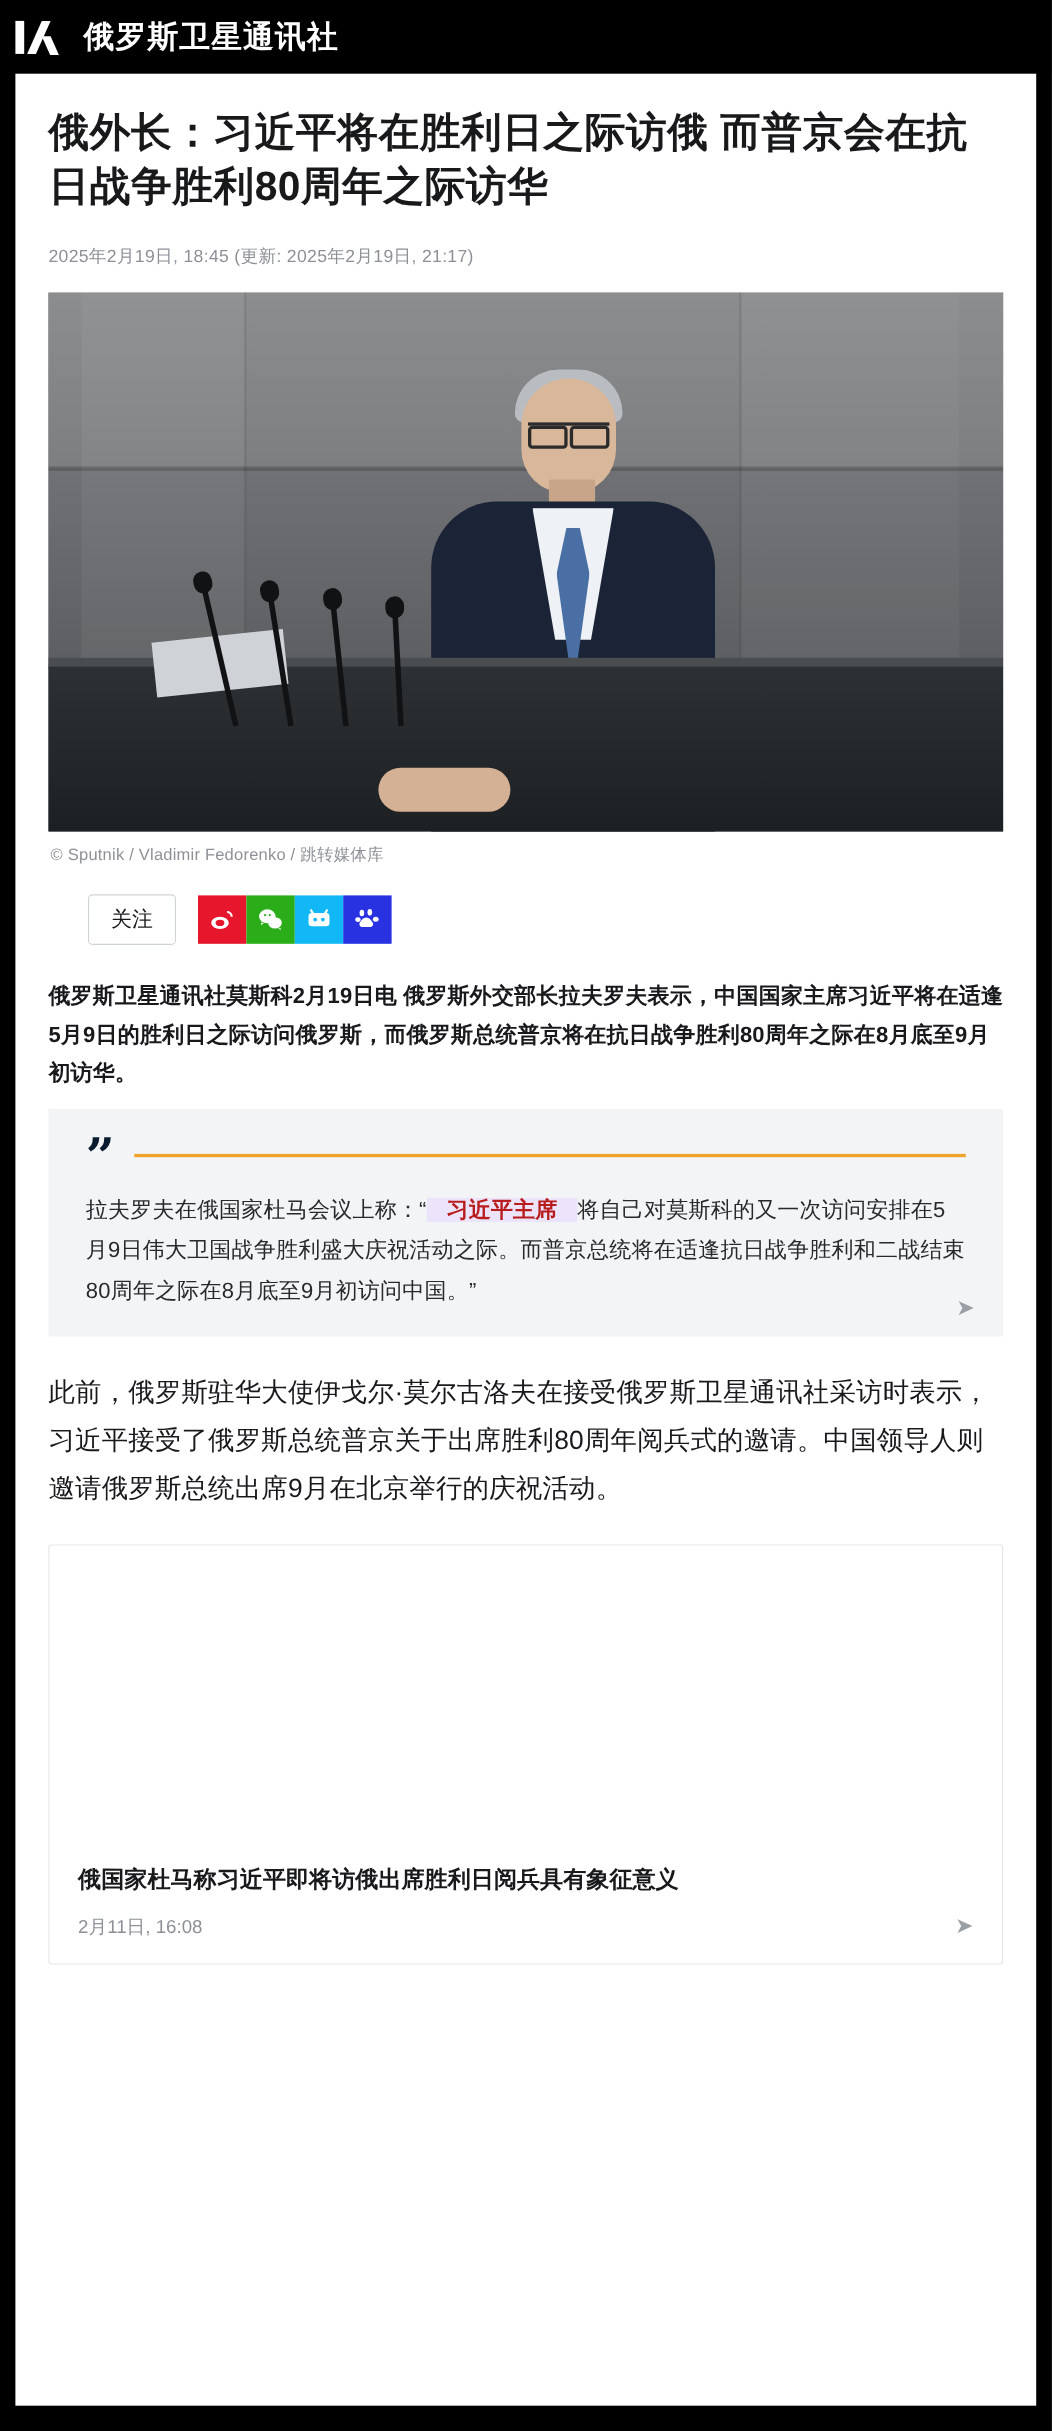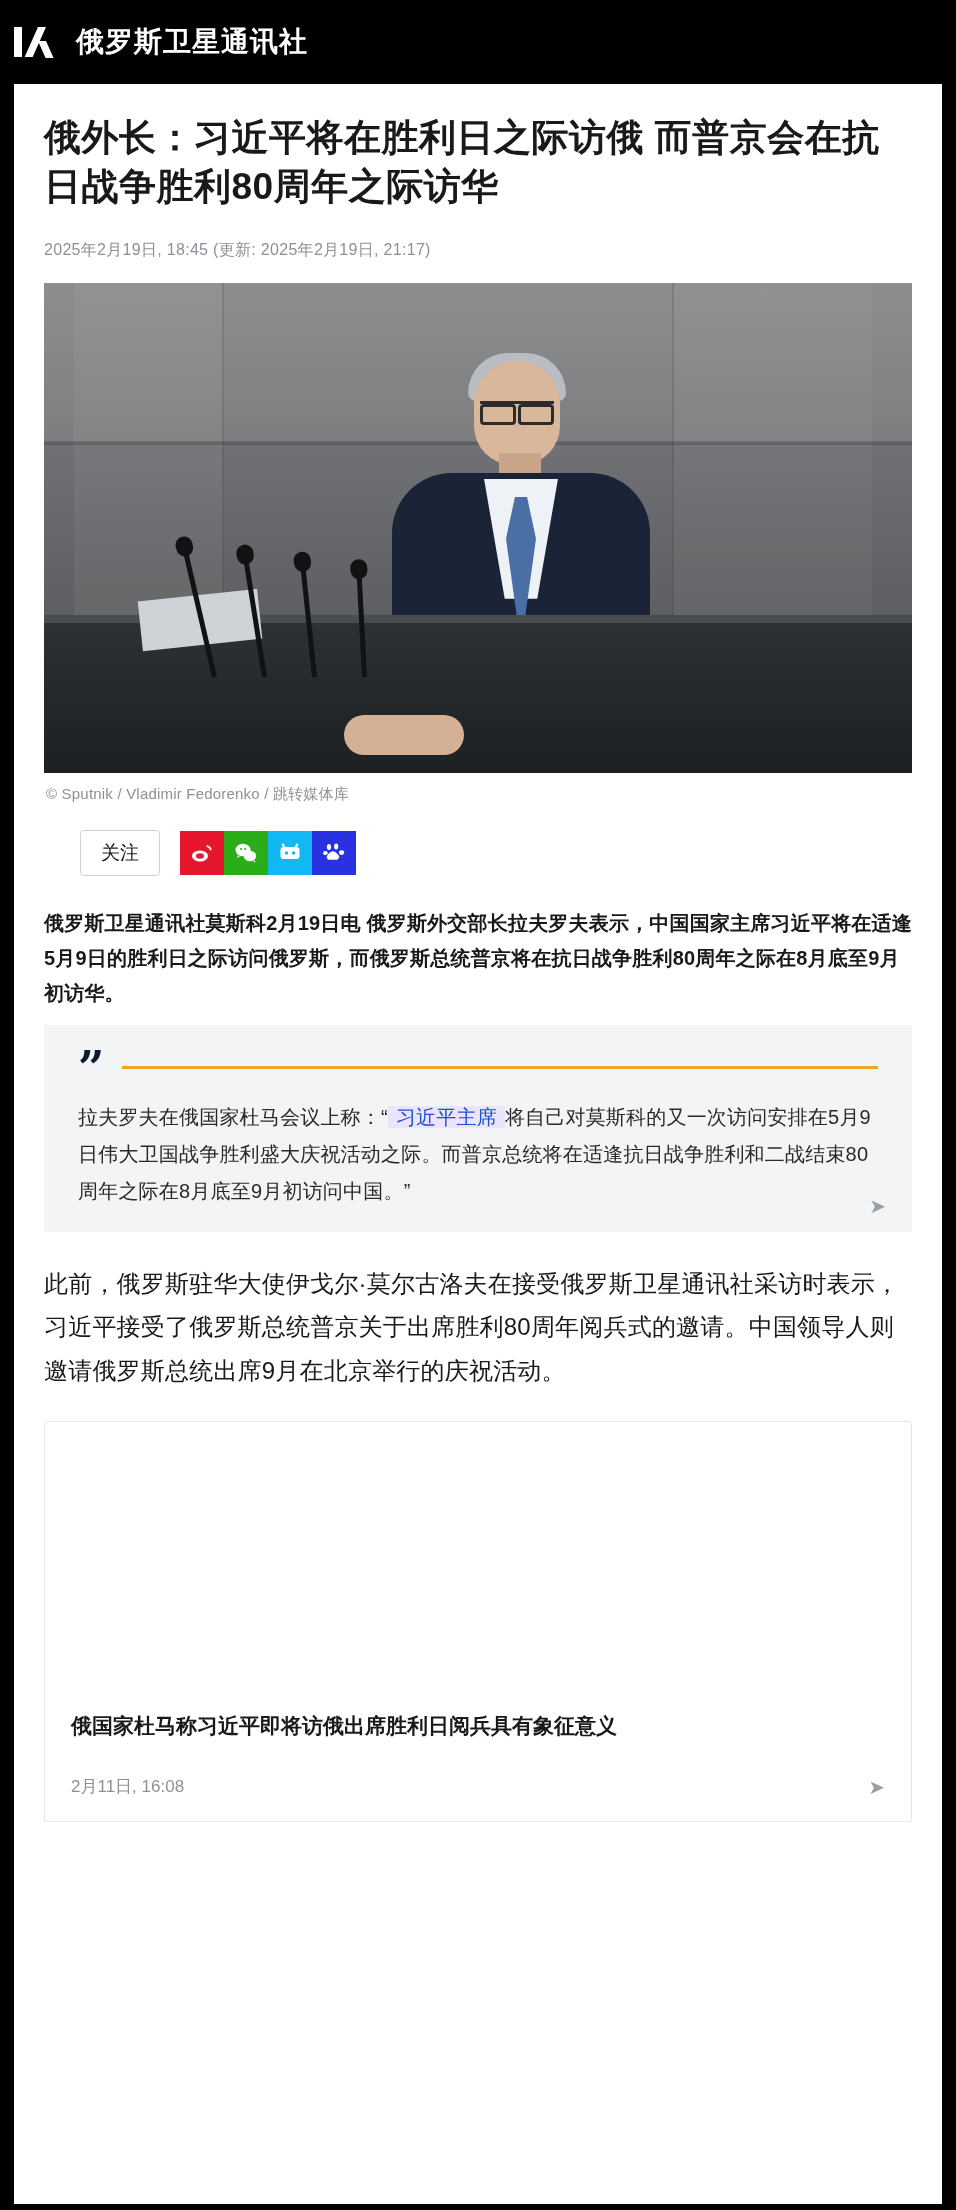--- a/index.html
+++ b/index.html
@@ -11,21 +11,21 @@
   #page {
     width: 956px;
     min-height: 2210px;
     background: #000;
     position: relative;
     margin: 0 auto;
   }
 
   
   .topbar {
-    height: 84px;
+    height: 67px;
     background: #000;
     display: flex;
     align-items: center;
     padding-left: 12px;
   }
   .logo-mark {
     width: 44px;
     height: 44px;
     position: relative;
     flex: 0 0 auto;
@@ -262,23 +262,24 @@
     height: 3px;
     background: #f0a32a;
   }
   .quote-text {
     font-size: 20px;
     line-height: 1.85;
     color: #27292b;
     letter-spacing: 0.2px;
   }
   .hl {
-    color: #1d4ed8;
+    color: #b91c1c;
     background: #ece4fb;
-    padding: 0 8px;
+    padding: 0 18px;
+    font-weight: bold;
   }
   .share-arrow {
     position: absolute;
     right: 26px;
     bottom: 14px;
     color: #9aa0a6;
     font-size: 20px;
   }
 
   .para {
@@ -303,24 +304,23 @@
   }
   .related-title {
     font-size: 21px;
     line-height: 1.5;
     font-weight: bold;
     color: #18191a;
     padding: 20px 26px 8px 26px;
   }
   .related-foot {
     display: flex;
-    align-items: flex-start;
+    align-items: flex-end;
     justify-content: space-between;
     padding: 6px 26px 22px 26px;
-    margin-top: 20px;
   }
   .related-date {
     font-size: 17px;
     color: #8d9197;
   }
   .related-foot .share-arrow2 {
     color: #9aa0a6;
     font-size: 20px;
   }
 </style>

